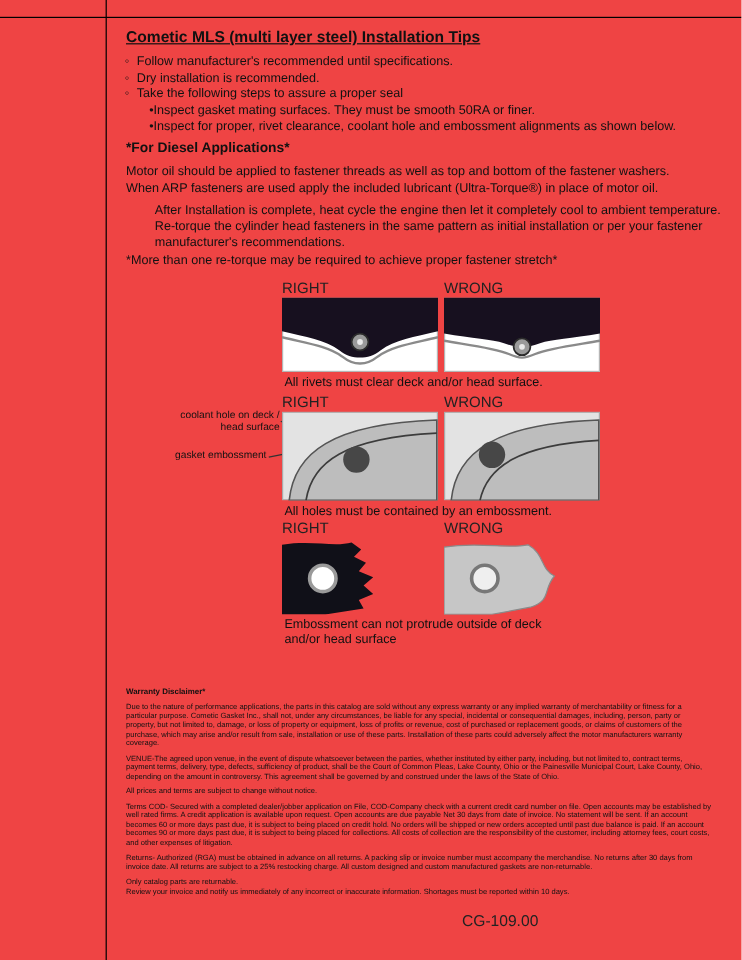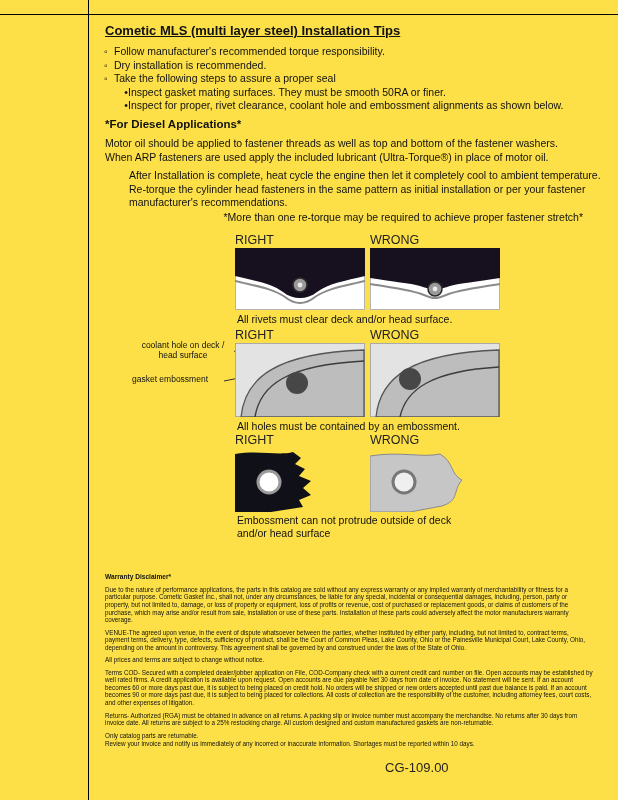--- a/index.html
+++ b/index.html
@@ -1,41 +1,41 @@
 <!DOCTYPE html>
 <html><head>
 <meta charset="utf-8">
 <style>
   html,body{margin:0;padding:0;background:#ffffff;}
-  .page{position:relative;width:618px;height:800px;background:#fde047;overflow:hidden;
+  .page{position:relative;width:618px;height:800px;background:#ef4444;overflow:hidden;
         font-family:"Liberation Sans", sans-serif;color:#111;}
   .frame-top{position:absolute;top:14px;left:0;width:618px;height:1px;background:#000;}
   .frame-left{position:absolute;left:88px;top:0;width:1px;height:800px;background:#000;}
 
   .title{position:absolute;left:105px;top:23px;font-size:13px;font-weight:bold;
          text-decoration:underline;}
 
   .tips{position:absolute;left:104px;top:45px;width:486px;font-size:10.5px;line-height:1.24;}
   .tip{display:flex;margin-bottom:0.5px;}
   .tip .mk{width:10px;flex:0 0 10px;}
   .tip.sub{margin-left:14px;text-align:right;}
   .mk.open::before{content:"◦";}
   .mk.fill::before{content:"•";}
 
   .diesel-head{position:absolute;left:105px;top:118px;font-size:11.5px;font-weight:bold;}
   .para{position:absolute;left:105px;width:478px;font-size:10.5px;line-height:1.3;}
   .p1{top:137px;}
   .p2{top:169px;margin-left:24px;}
-  .p3{top:211px;text-align:right;}
+  .p3{top:211px;}
 
   .rw{position:absolute;width:130px;text-align:left;font-size:12.5px;color:#222;}
   .panel{position:absolute;}
   .cap{position:absolute;left:237px;font-size:10.5px;line-height:1.25;}
 
-  .lbl{position:absolute;font-size:8.5px;line-height:1.15;text-align:center;color:#111;}
+  .lbl{position:absolute;font-size:8.5px;line-height:1.15;text-align:right;color:#111;}
   .lbl1{left:133px;top:341px;width:100px;}
   .lbl2{left:118px;top:375px;width:104px;}
   .leaders{position:absolute;left:200px;top:335px;pointer-events:none;}
 
   .disclaimer{position:absolute;left:105px;top:573px;width:488px;font-size:6.3px;
               line-height:1.2;color:#111;}
   .disclaimer .dh{font-weight:bold;font-size:6.6px;margin-bottom:5px;}
   .disclaimer p{margin:0 0 5px 0;}
   .disclaimer p.tight{margin:0 0 1px 0;}
 
@@ -46,21 +46,21 @@
 
 <div class="page">
   <div class="frame-top"></div>
   <div class="frame-left"></div>
 
   <div class="title">Cometic MLS (multi layer steel) Installation Tips</div>
 
   <div class="tips">
     <div class="tip">
       <span class="mk open"></span>
-      <span>Follow manufacturer's recommended torque responsibility.</span>
+      <span>Follow manufacturer's recommended until specifications.</span>
     </div>
     <div class="tip">
       <span class="mk open"></span>
       <span>Dry installation is recommended.</span>
     </div>
     <div class="tip">
       <span class="mk open"></span>
       <span>Take the following steps to assure a proper seal</span>
     </div>
     <div class="tip sub">

